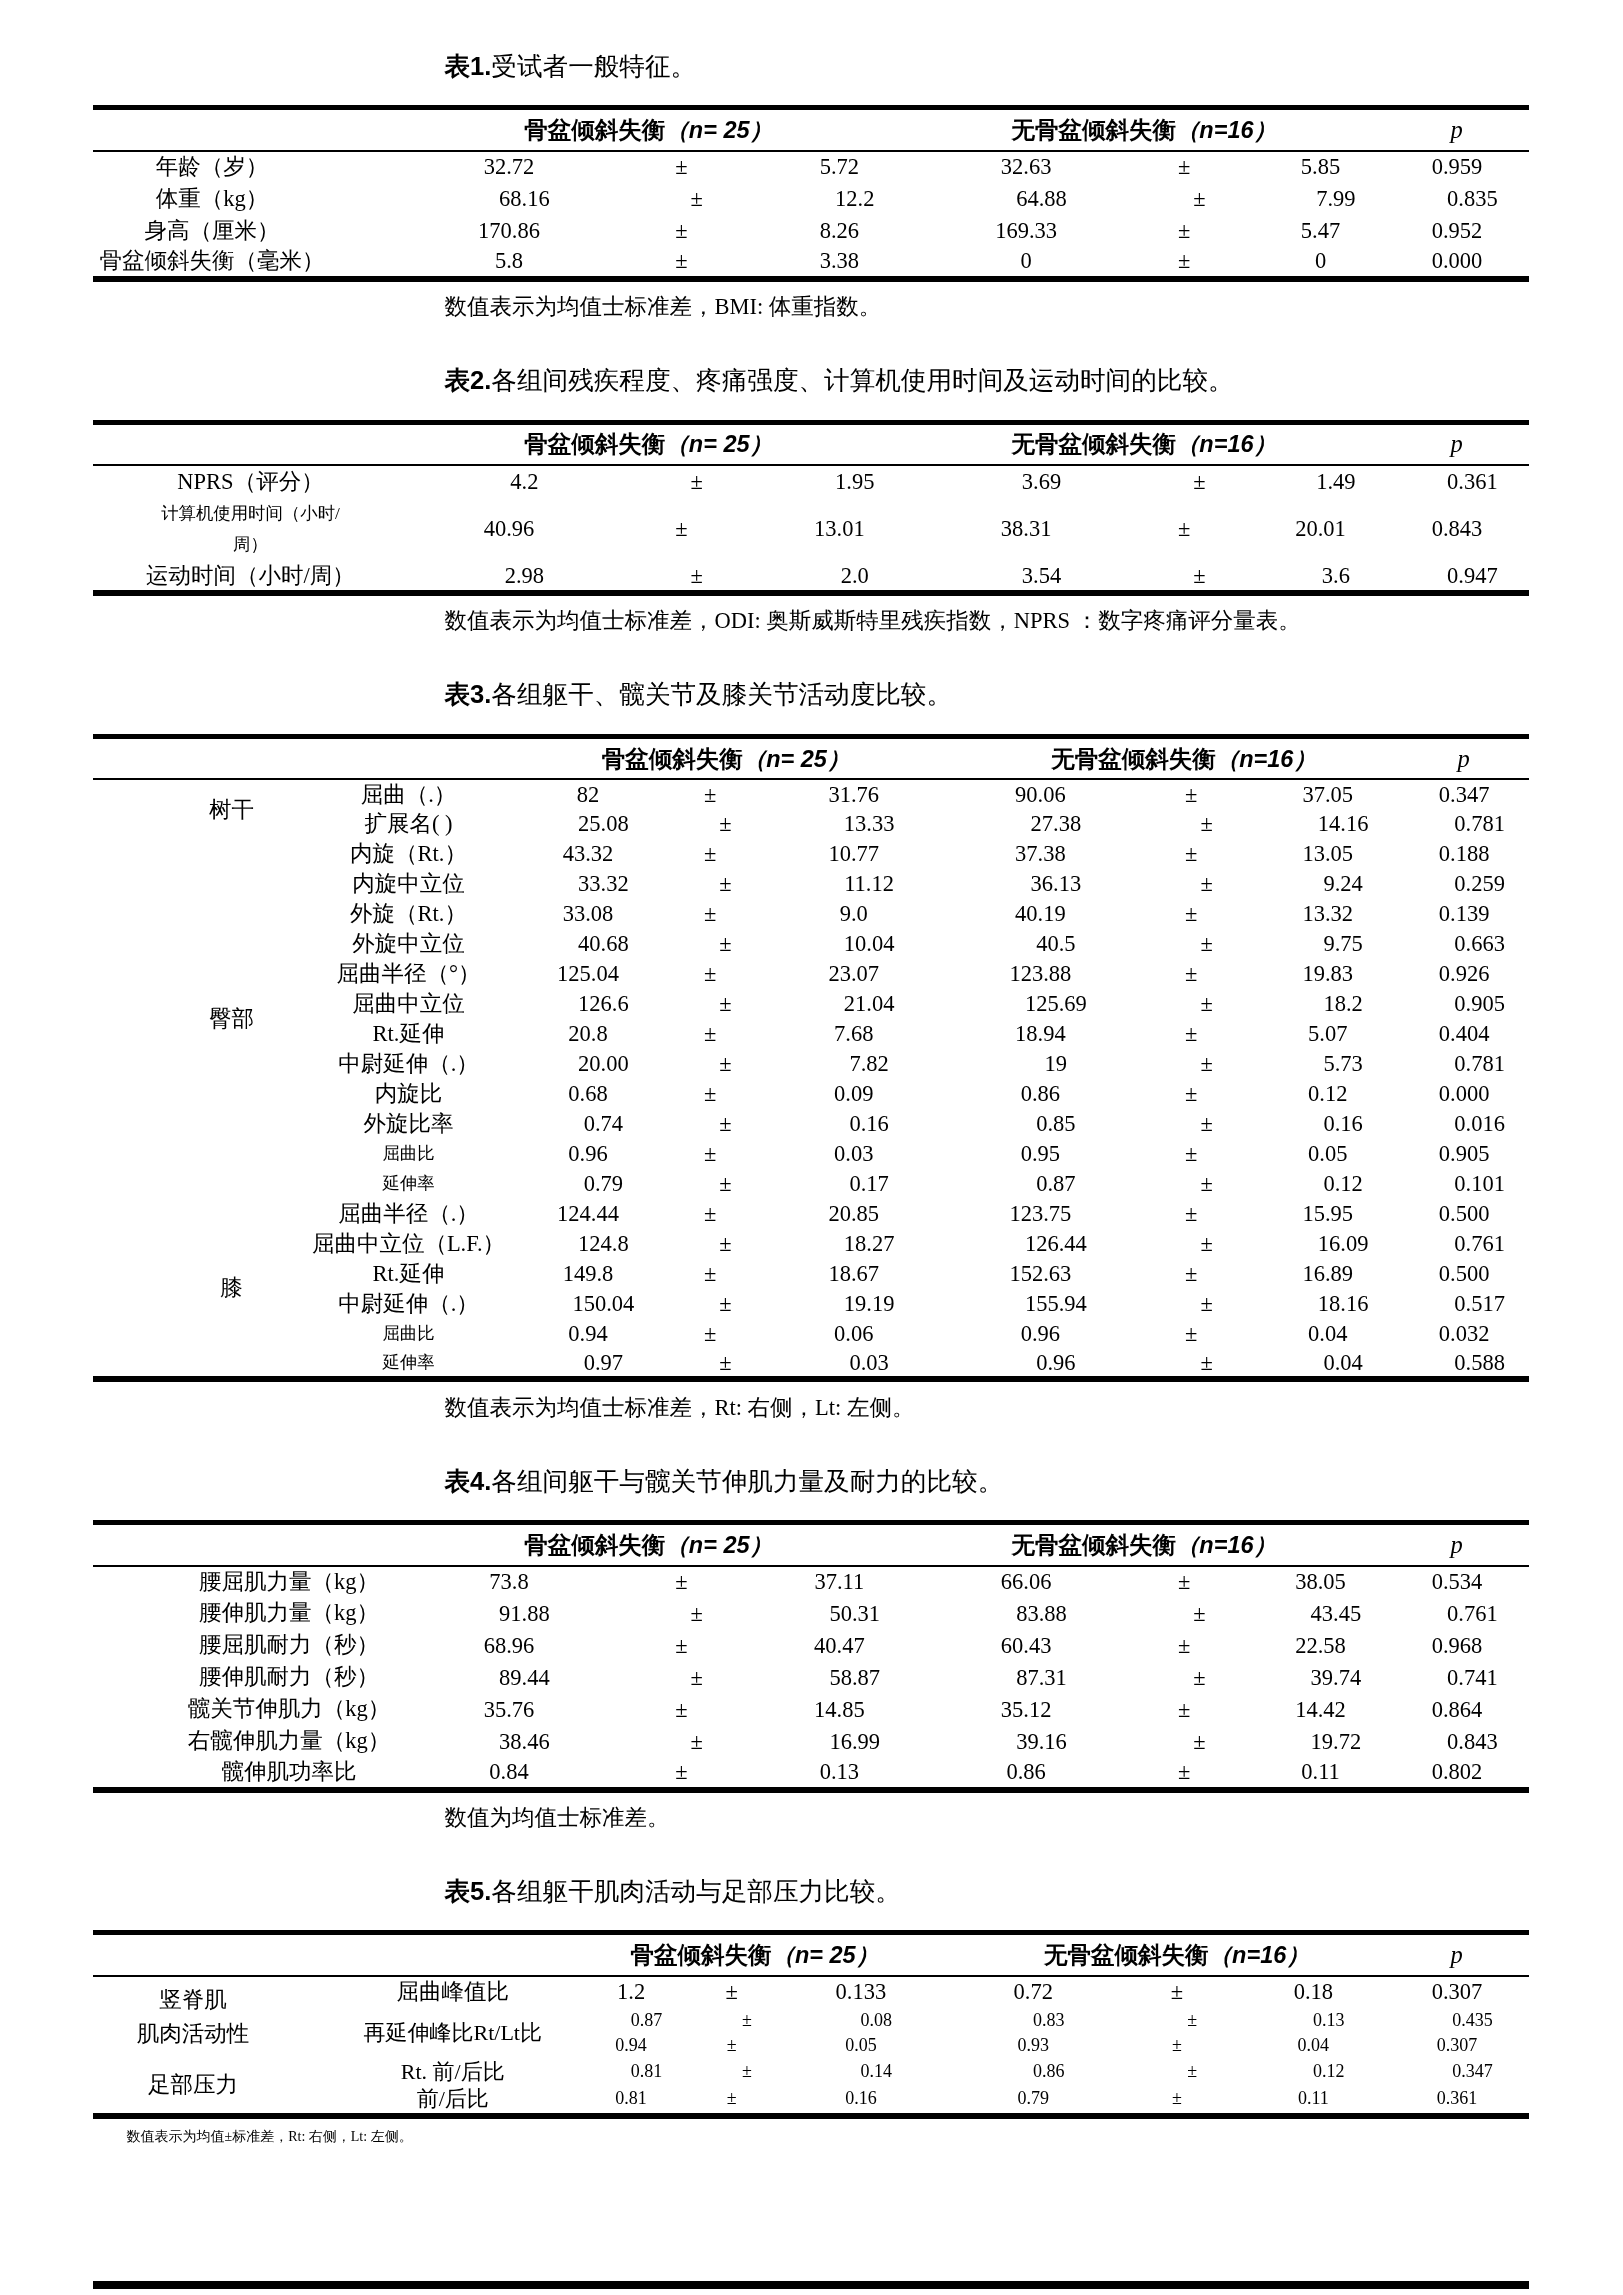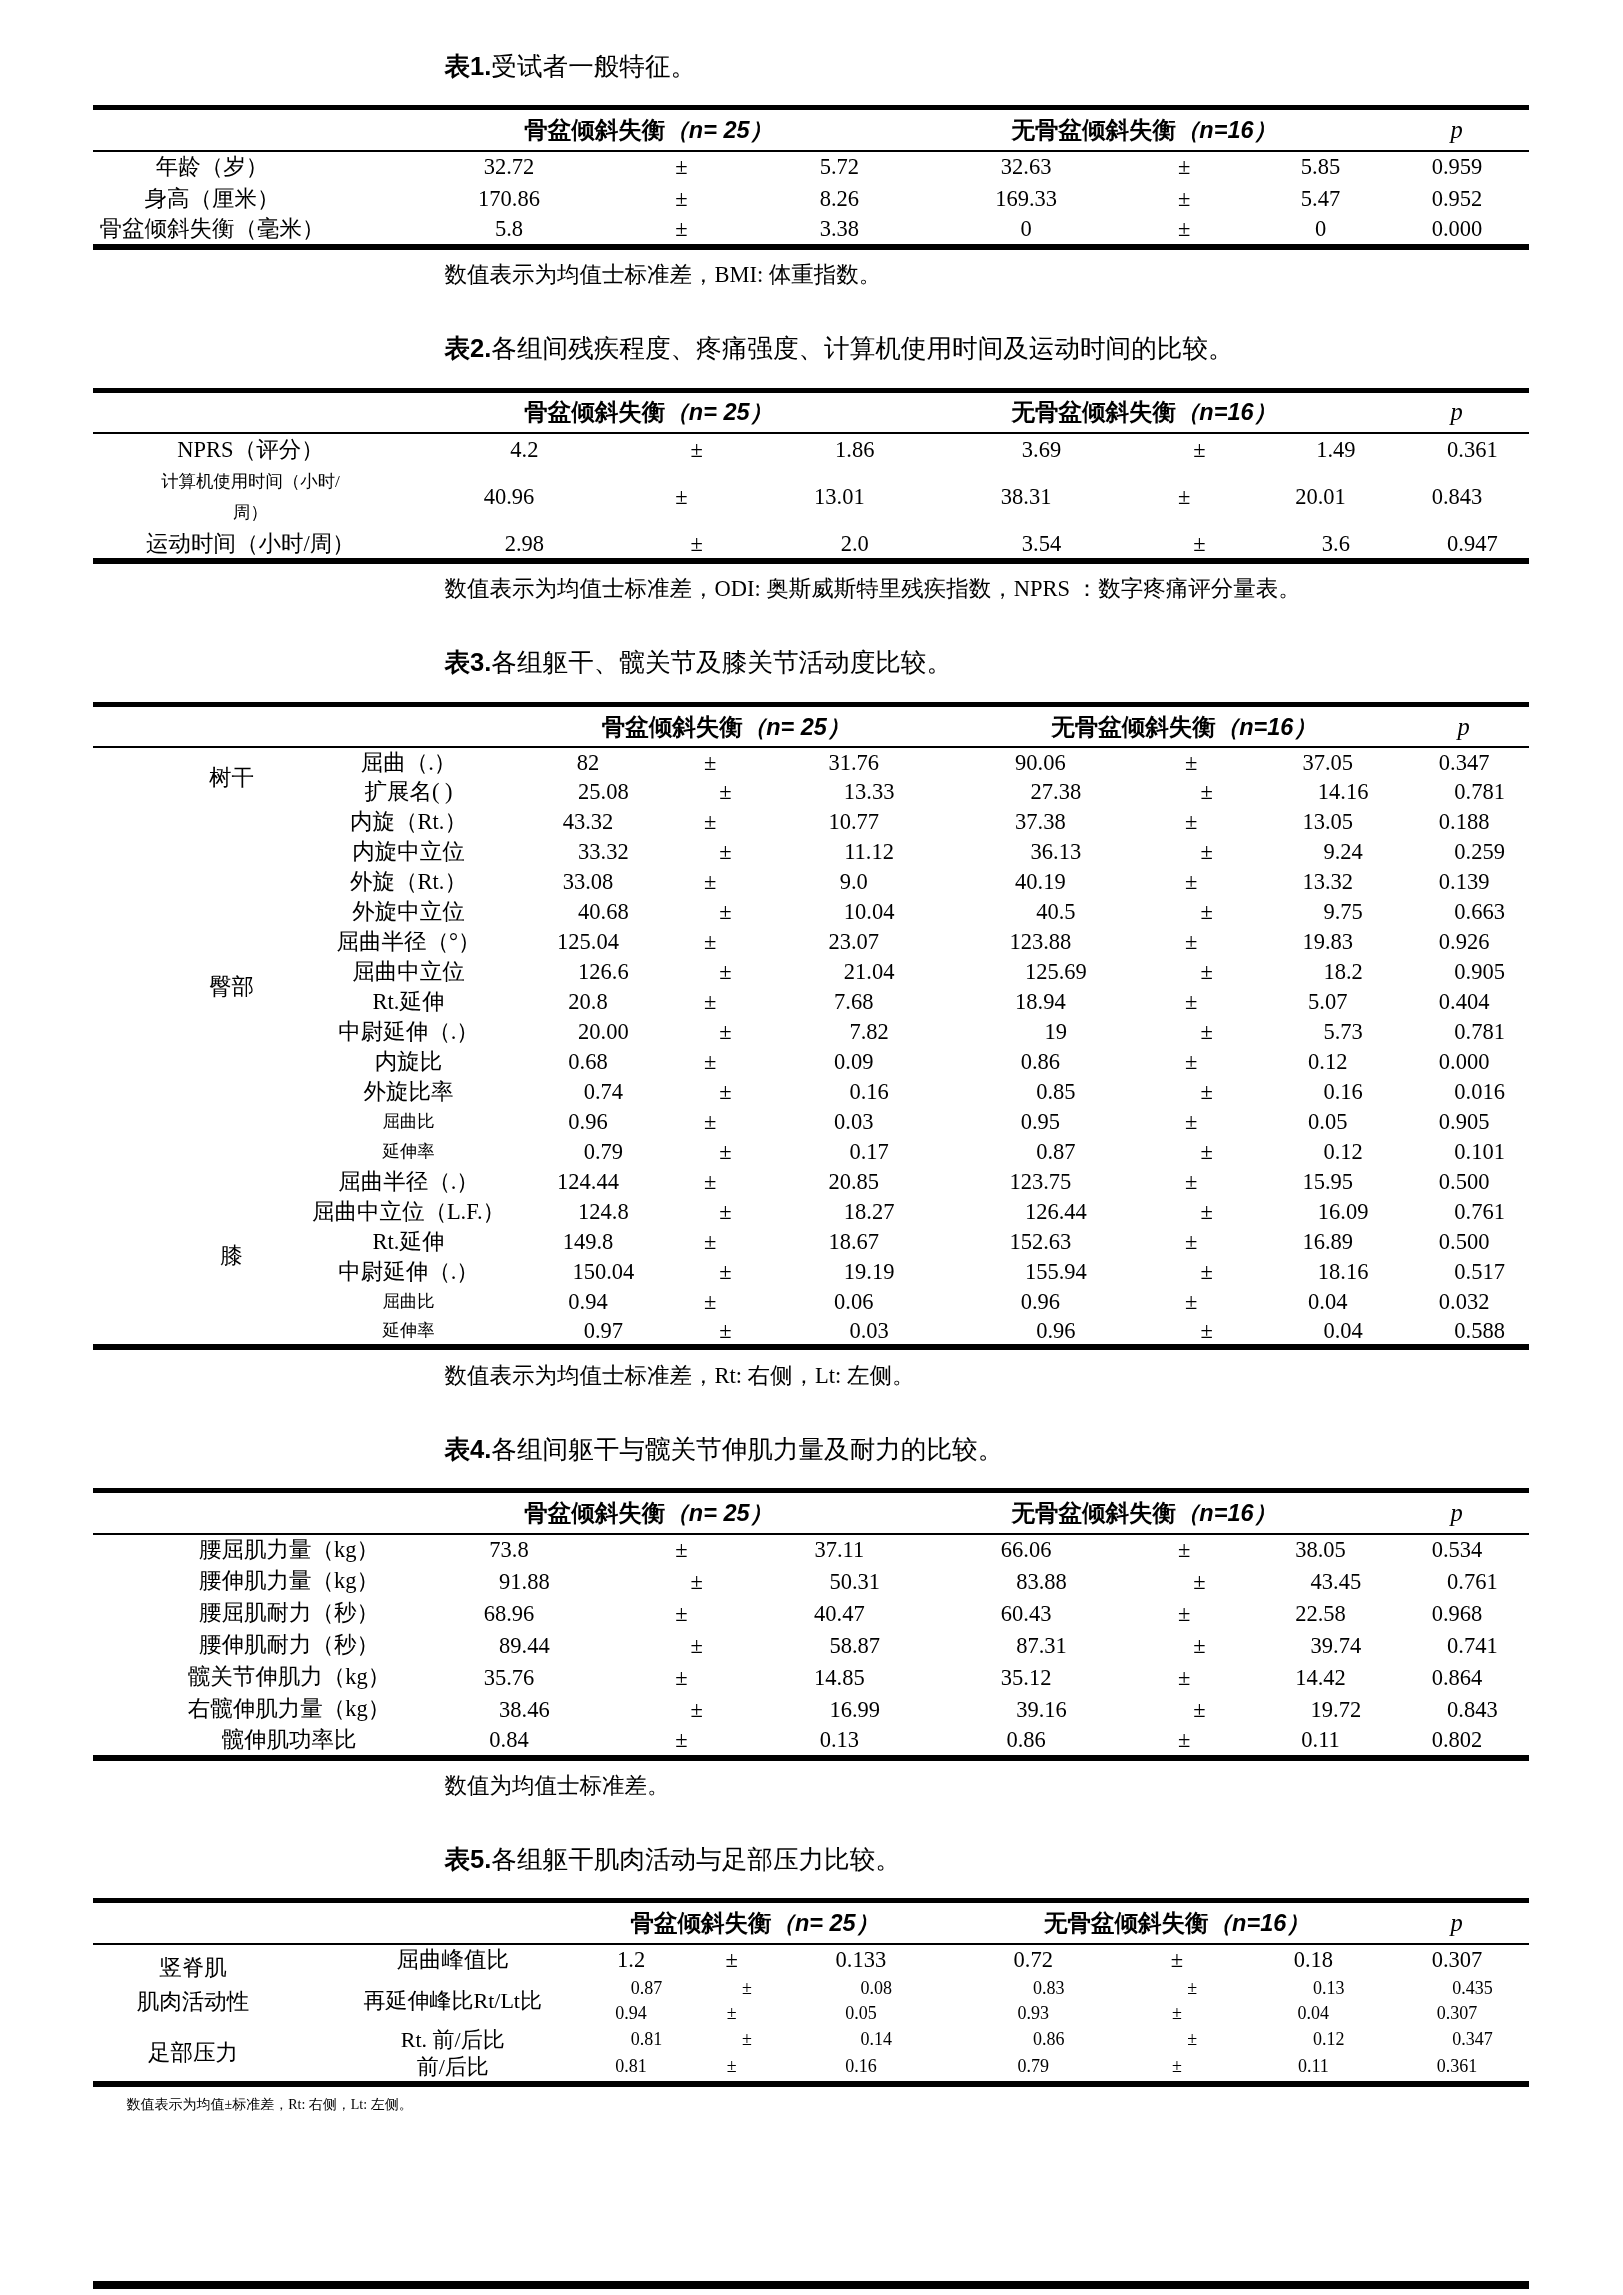--- a/index.html
+++ b/index.html
@@ -124,20 +124,30 @@
           <tr class="jl">
             <td class="labcell">年龄（岁）</td>
             <td class="num m1">32.72</td>
             <td class="num pm">±</td>
             <td class="num s1">5.72</td>
             <td class="num m2">32.63</td>
             <td class="num pm">±</td>
             <td class="num s2">5.85</td>
             <td class="num pv">0.959</td>
           </tr>
+          <tr class="jr">
+            <td class="labcell">体重（kg）</td>
+            <td class="num m1">68.16</td>
+            <td class="num pm">±</td>
+            <td class="num s1">12.2</td>
+            <td class="num m2">64.88</td>
+            <td class="num pm">±</td>
+            <td class="num s2">7.99</td>
+            <td class="num pv">0.835</td>
+          </tr>
           <tr class="jl">
             <td class="labcell">身高（厘米）</td>
             <td class="num m1">170.86</td>
             <td class="num pm">±</td>
             <td class="num s1">8.26</td>
             <td class="num m2">169.33</td>
             <td class="num pm">±</td>
             <td class="num s2">5.47</td>
             <td class="num pv">0.952</td>
           </tr>
@@ -175,21 +185,21 @@
           <th class="grp g1" colspan="3"><span>骨盆倾斜失衡</span><span class="np">（n= 25）</span></th>
           <th class="grp g2" colspan="3"><span>无骨盆倾斜失衡</span><span class="np">（n=16）</span></th>
           <th class="pp">p</th>
         </tr>
       </thead>
       <tbody>
           <tr class="jr">
             <td class="labcell">NPRS（评分）</td>
             <td class="num m1">4.2</td>
             <td class="num pm">±</td>
-            <td class="num s1">1.86</td>
+            <td class="num s1">1.95</td>
             <td class="num m2">3.69</td>
             <td class="num pm">±</td>
             <td class="num s2">1.49</td>
             <td class="num pv">0.361</td>
           </tr>
           <tr class="jl tall">
             <td class="labcell labsm">计算机使用时间（小时/
 周）</td>
             <td class="num m1">40.96</td>
             <td class="num pm">±</td>

